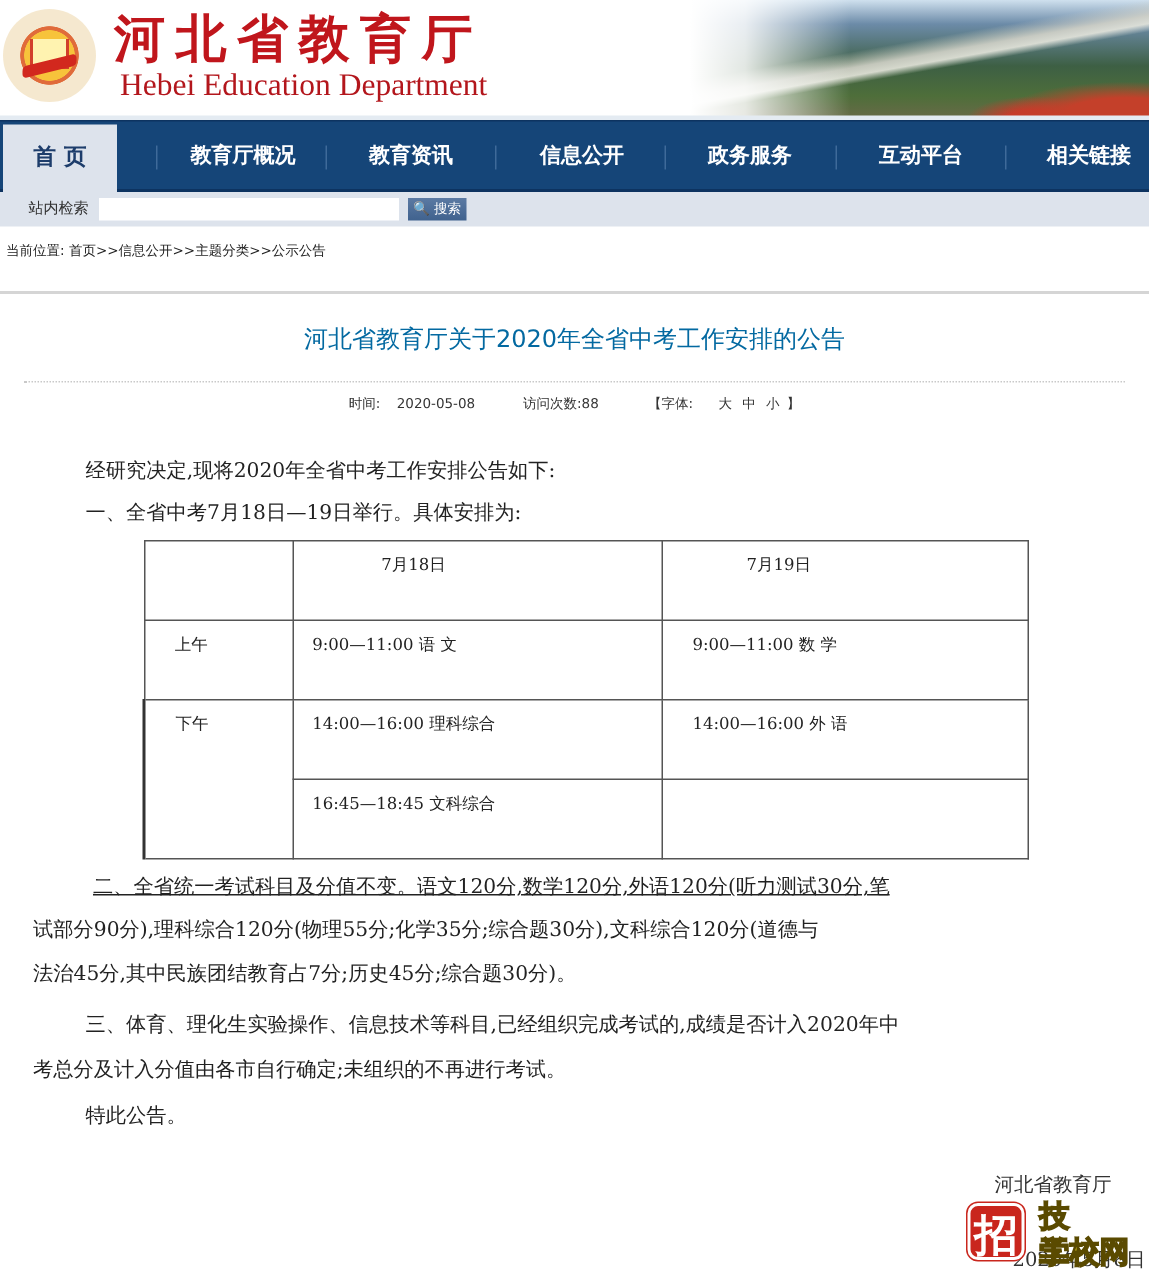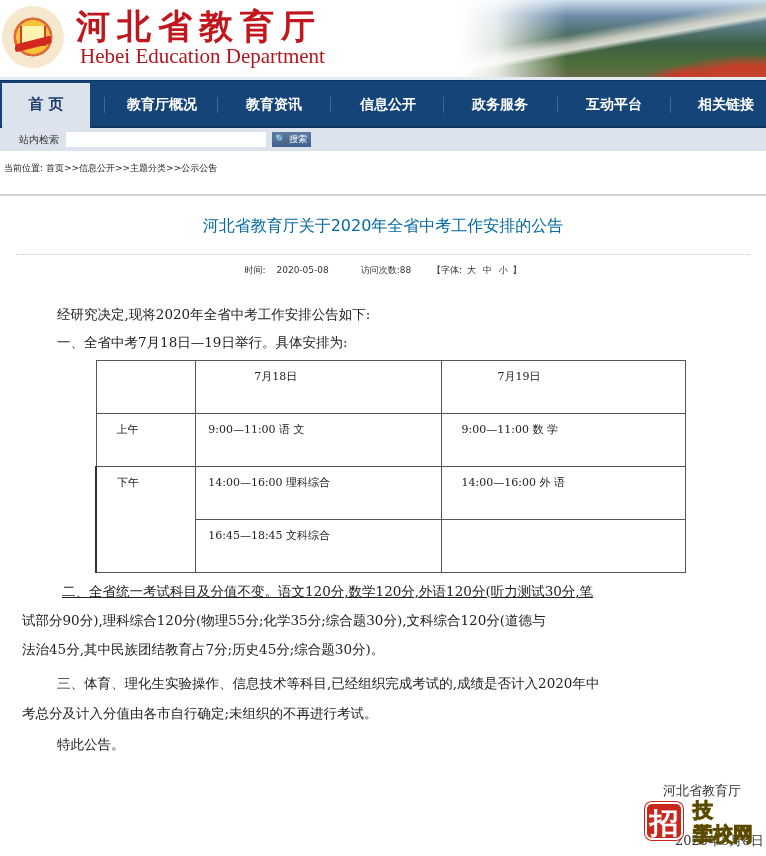--- a/index.html
+++ b/index.html
@@ -76,21 +76,21 @@
     <div class="inner"></div>
     <div class="flag"></div>
   </div>
   <div class="brand-cn">河北省教育厅</div>
   <div class="brand-en">Hebei Education Department</div>
   <div class="scenery"></div>
   <div class="header-line"></div>
 </div>
 
 <div class="nav">
-  <div class="nav-item active" style="left:2px;width:88px;">首 页</div>
+  <div class="nav-item active" style="left:2px;width:76px;">首 页</div>
   <div class="nav-sep" style="left:104px;"></div>
   <div class="nav-item" style="left:110px;width:104px;">教育厅概况</div>
   <div class="nav-sep" style="left:217px;"></div>
   <div class="nav-item" style="left:222px;width:104px;">教育资讯</div>
   <div class="nav-sep" style="left:330px;"></div>
   <div class="nav-item" style="left:336px;width:104px;">信息公开</div>
   <div class="nav-sep" style="left:443px;"></div>
   <div class="nav-item" style="left:448px;width:104px;">政务服务</div>
   <div class="nav-sep" style="left:557px;"></div>
   <div class="nav-item" style="left:562px;width:104px;">互动平台</div>
@@ -108,21 +108,21 @@
   <span>当前位置:</span>
   <a>首页</a><span>&gt;&gt;</span><a>信息公开</a><span>&gt;&gt;</span><a>主题分类</a><span>&gt;&gt;</span><a>公示公告</a>
 </div>
 <div class="divider-top"></div>
 
 <div class="article-title">河北省教育厅关于2020年全省中考工作安排的公告</div>
 <div class="dotted"></div>
 <div class="meta">
   <span><span style="margin:0">时间:</span><span style="margin:11px">2020-05-08</span></span>
   <span><span style="margin:0">访问次数:</span><span style="margin:0">88</span></span>
-  <span><span style="margin:0">【字体:</span> <span class="fs">大</span> <span class="fs">中</span> <span class="fs">小</span> <span style="margin:0">】</span></span>
+  <span><span style="margin:12px">【字体:</span> <span class="fs">大</span> <span class="fs">中</span> <span class="fs">小</span> <span style="margin:0">】</span></span>
 </div>
 
 <div class="body-text" style="left:57px;top:303px;">经研究决定,现将2020年全省中考工作安排公告如下:</div>
 <div class="body-text" style="left:57px;top:331px;">一、全省中考7月18日—19日举行。具体安排为:</div>
 
 <table class="sched">
   <tbody>
       <tr>
     <td class="c0"></td>
     <td class="c1 hdr1">7月18日</td>

